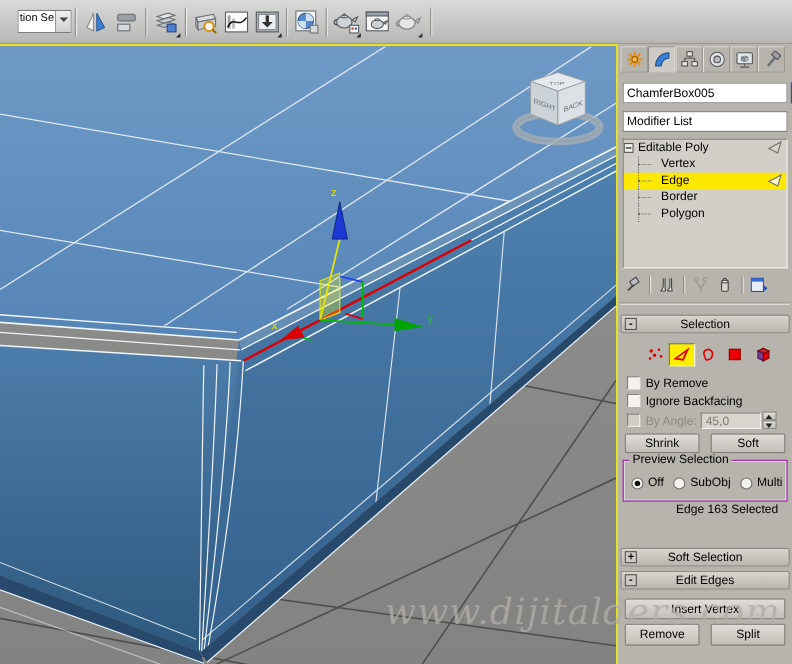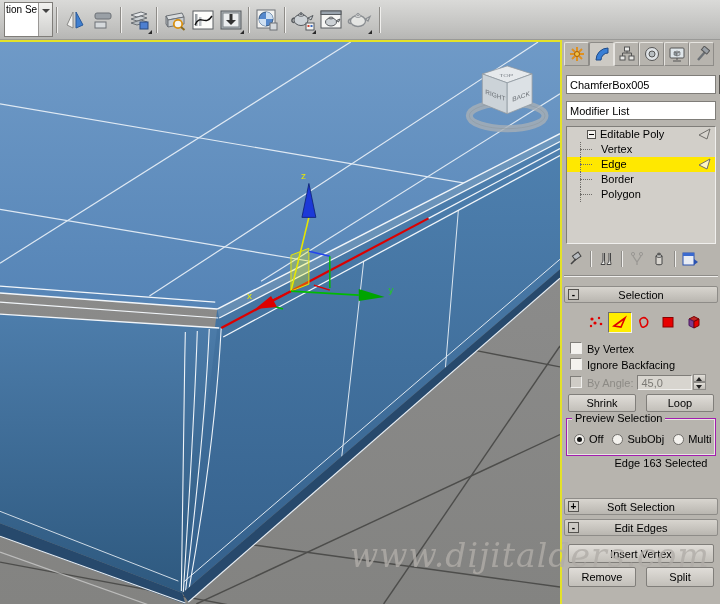--- a/index.html
+++ b/index.html
@@ -3,21 +3,21 @@
 <meta charset="utf-8">
 <style>
   * { box-sizing: border-box; margin:0; padding:0; }
   html,body { width:720px; height:604px; overflow:hidden; }
   body { position:relative; font-family:"Liberation Sans",sans-serif; font-size:11px; background:#b7b4ae; color:#000; }
 
   
   .toolbar { position:absolute; left:0; top:0; width:720px; height:40px;
     background:linear-gradient(#dadad8,#c2c2c0 70%,#b6b6b4); border-bottom:1px solid #9a9a98;
     display:flex; align-items:center; }
-  .sel-dd { display:flex; height:35px; margin-left:4px; border:1px solid #7f7d79; background:#fff; }
+  .sel-dd { display:flex; height:21px; margin-left:16px; border:1px solid #7f7d79; background:#fff; }
   .sel-dd .txt { width:33px; padding:1px 1px 0 1px; font-size:10px; overflow:hidden; white-space:nowrap; background:#fff; }
   .sel-dd .arr { width:14px; background:linear-gradient(#f2f2f0,#cfcfcd); border-left:1px solid #9a9896; position:relative; }
   .sel-dd .arr::after { content:''; position:absolute; left:3px; top:6px; border-left:4px solid transparent; border-right:4px solid transparent; border-top:4px solid #444; }
   .tb-sep { width:2px; height:26px; margin:0 3px; border-left:1px solid #8e8c88; border-right:1px solid #f0efed; }
   .tb-btn { width:28px; height:30px; display:flex; align-items:center; justify-content:center; position:relative; border-radius:2px; }
   .tb-btn svg { display:block; }
   .fly::after { content:''; position:absolute; right:1px; bottom:1px; width:0; height:0; border-left:4px solid transparent; border-bottom:4px solid #2a2a2a; }
 
   
   .viewport { position:absolute; left:0; top:40px; width:562px; height:564px;
@@ -33,21 +33,21 @@
   .tab { width:25px; height:24px; display:flex; align-items:center; justify-content:center;
     border:1px solid; border-color:#e6e4e0 #8e8c88 #8e8c88 #e6e4e0; background:#b7b4ae; border-radius:2px 2px 0 0; }
   .tab.active { background:#cdcac4; border-color:#8e8c88 #e6e4e0 #cdcac4 #8e8c88; }
   .name-row { display:flex; margin:8px 4px 0 4px; height:19px; }
   .field { flex:1; height:19px; border:1px solid #7f7d79; background:#fff; font-size:11px; padding:0 3px; font-family:"Liberation Sans",sans-serif; }
   .swatch { width:12px; height:19px; margin-left:3px; border:1px solid #55534f; }
   .modlist { display:flex; margin:7px 4px 0 4px; height:19px; }
   .modlist .field { display:flex; align-items:center; }
 
   .stack { margin:6px 4px 0 4px; height:118px; background:#d2cfc9; border:1px solid; border-color:#7f7d79 #f0efed #f0efed #7f7d79; overflow:hidden; }
-  .stack-row { position:relative; height:15px; line-height:15px; padding-left:20px; display:flex; align-items:center; }
+  .stack-row { position:relative; height:15px; line-height:15px; padding-left:0; display:flex; align-items:center; }
   .stack-row .row-label { padding-left:4px; }
   .stack-row.child { padding-left:30px; }
   .stack-row.child::before { content:''; position:absolute; left:13px; top:0; bottom:0; border-left:1px dotted #6f6d69; }
   .stack-row.child.last::before { bottom:7px; }
   .stack-row.child::after { content:''; position:absolute; left:13px; top:7px; width:12px; border-top:1px dotted #6f6d69; }
   .stack-row.selected { background:#ffe800; }
   .expand-box { width:9px; height:9px; border:1px solid #55534f; background:#f4f2ee; position:relative; flex:0 0 9px; }
   .expand-box::after { content:''; position:absolute; left:1px; top:3px; width:5px; height:1px; background:#000; }
   .row-icon { position:absolute; right:4px; top:1px; }
 
@@ -490,40 +490,40 @@
       <svg width="17" height="15">
         <polygon points="5,4 10,1.5 15,4 10,6.5" fill="#c02828" stroke="#700"></polygon>
         <polygon points="5,4 10,6.5 10,13 5,10.5" fill="#7a3b8e" stroke="#4a1a5e"></polygon>
         <polygon points="10,6.5 15,4 15,10.5 10,13" fill="#e80000" stroke="#700"></polygon>
       </svg>
     </div>
   </div>
 
   <div class="chk-row">
     <span class="checkbox"></span>
-    <span class="chk-label">By Vertex</span>
+    <span class="chk-label">By Remove</span>
   </div>
   <div class="chk-row">
     <span class="checkbox"></span>
     <span class="chk-label">Ignore Backfacing</span>
   </div>
 
   <div class="byangle disabled">
     <span class="checkbox"></span>
     <span class="chk-label">By Angle:</span>
     <span class="num-field">45,0</span>
     <span class="spinner">
         <div class="up"></div>
         <div class="dn"></div>
       </span>
   </div>
 
   <div class="btn-row2">
     <div class="btn">Shrink</div>
-    <div class="btn">Loop</div>
+    <div class="btn">Soft</div>
   </div>
 
   <div class="groupbox">
     <span class="legend">Preview Selection</span>
     <div class="radio-row">
       <span class="radio-opt">
         <span class="radio checked"></span>
         <span>Off</span>
       </span>
       <span class="radio-opt">

